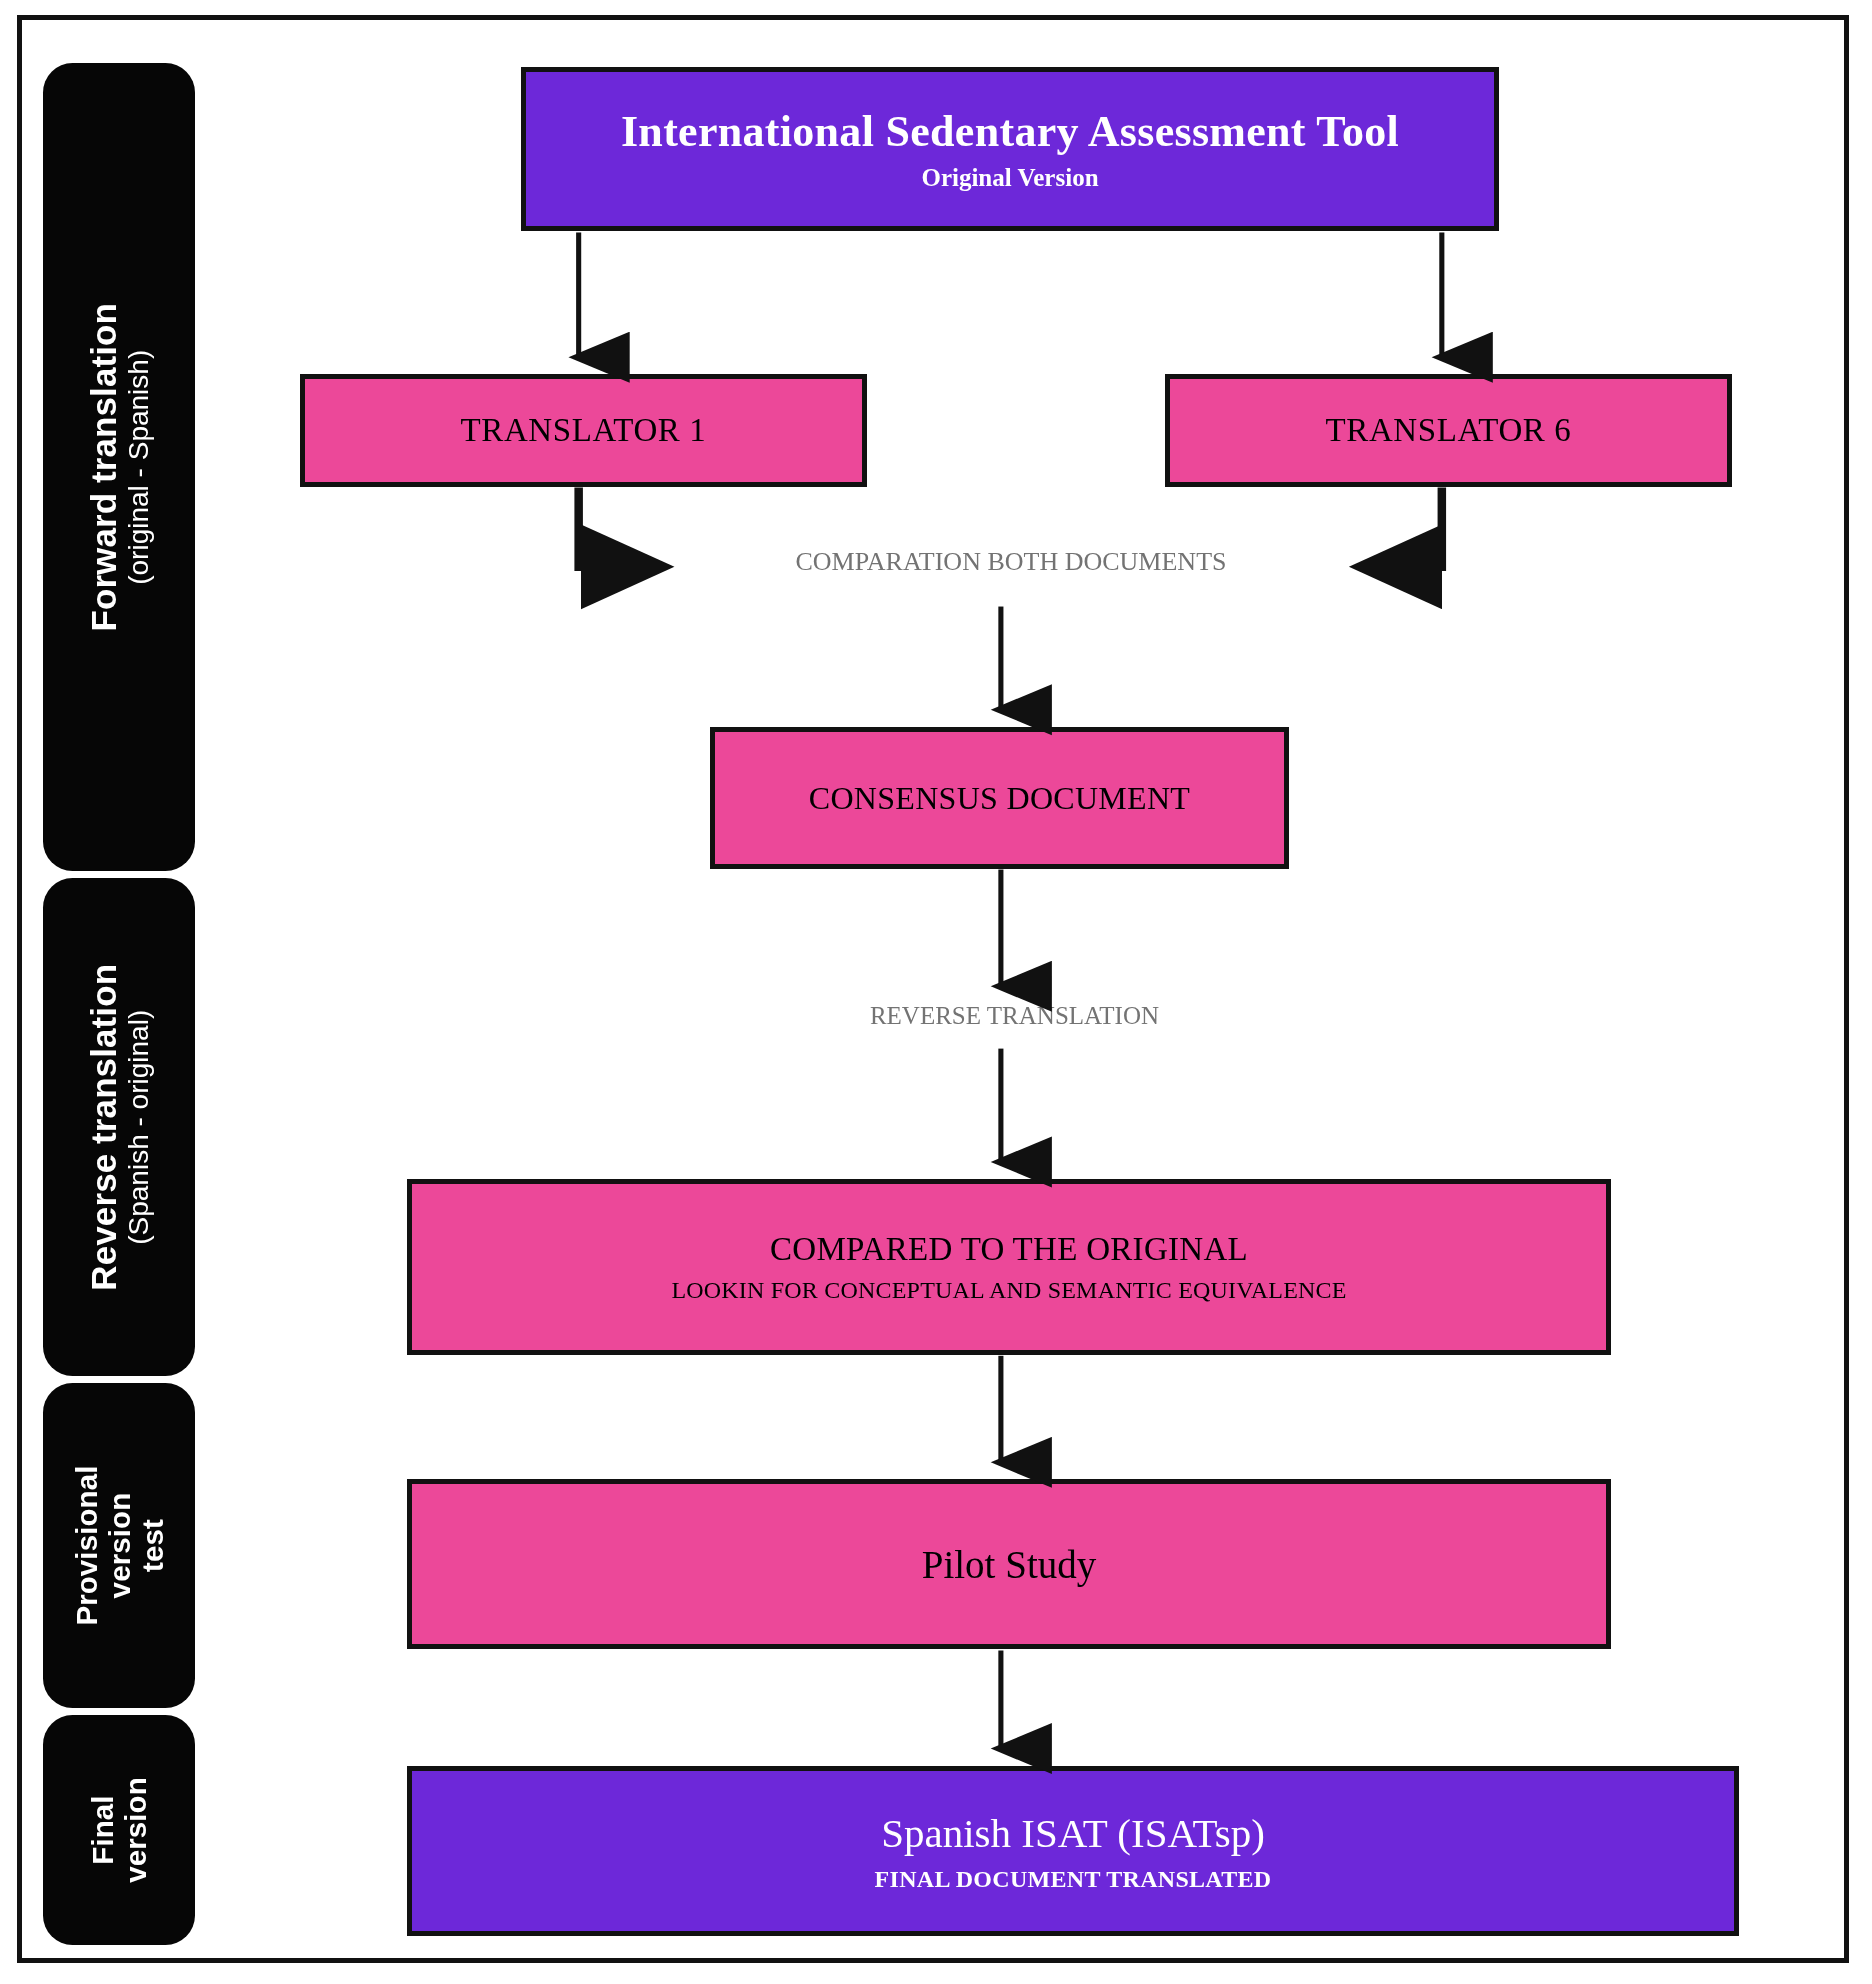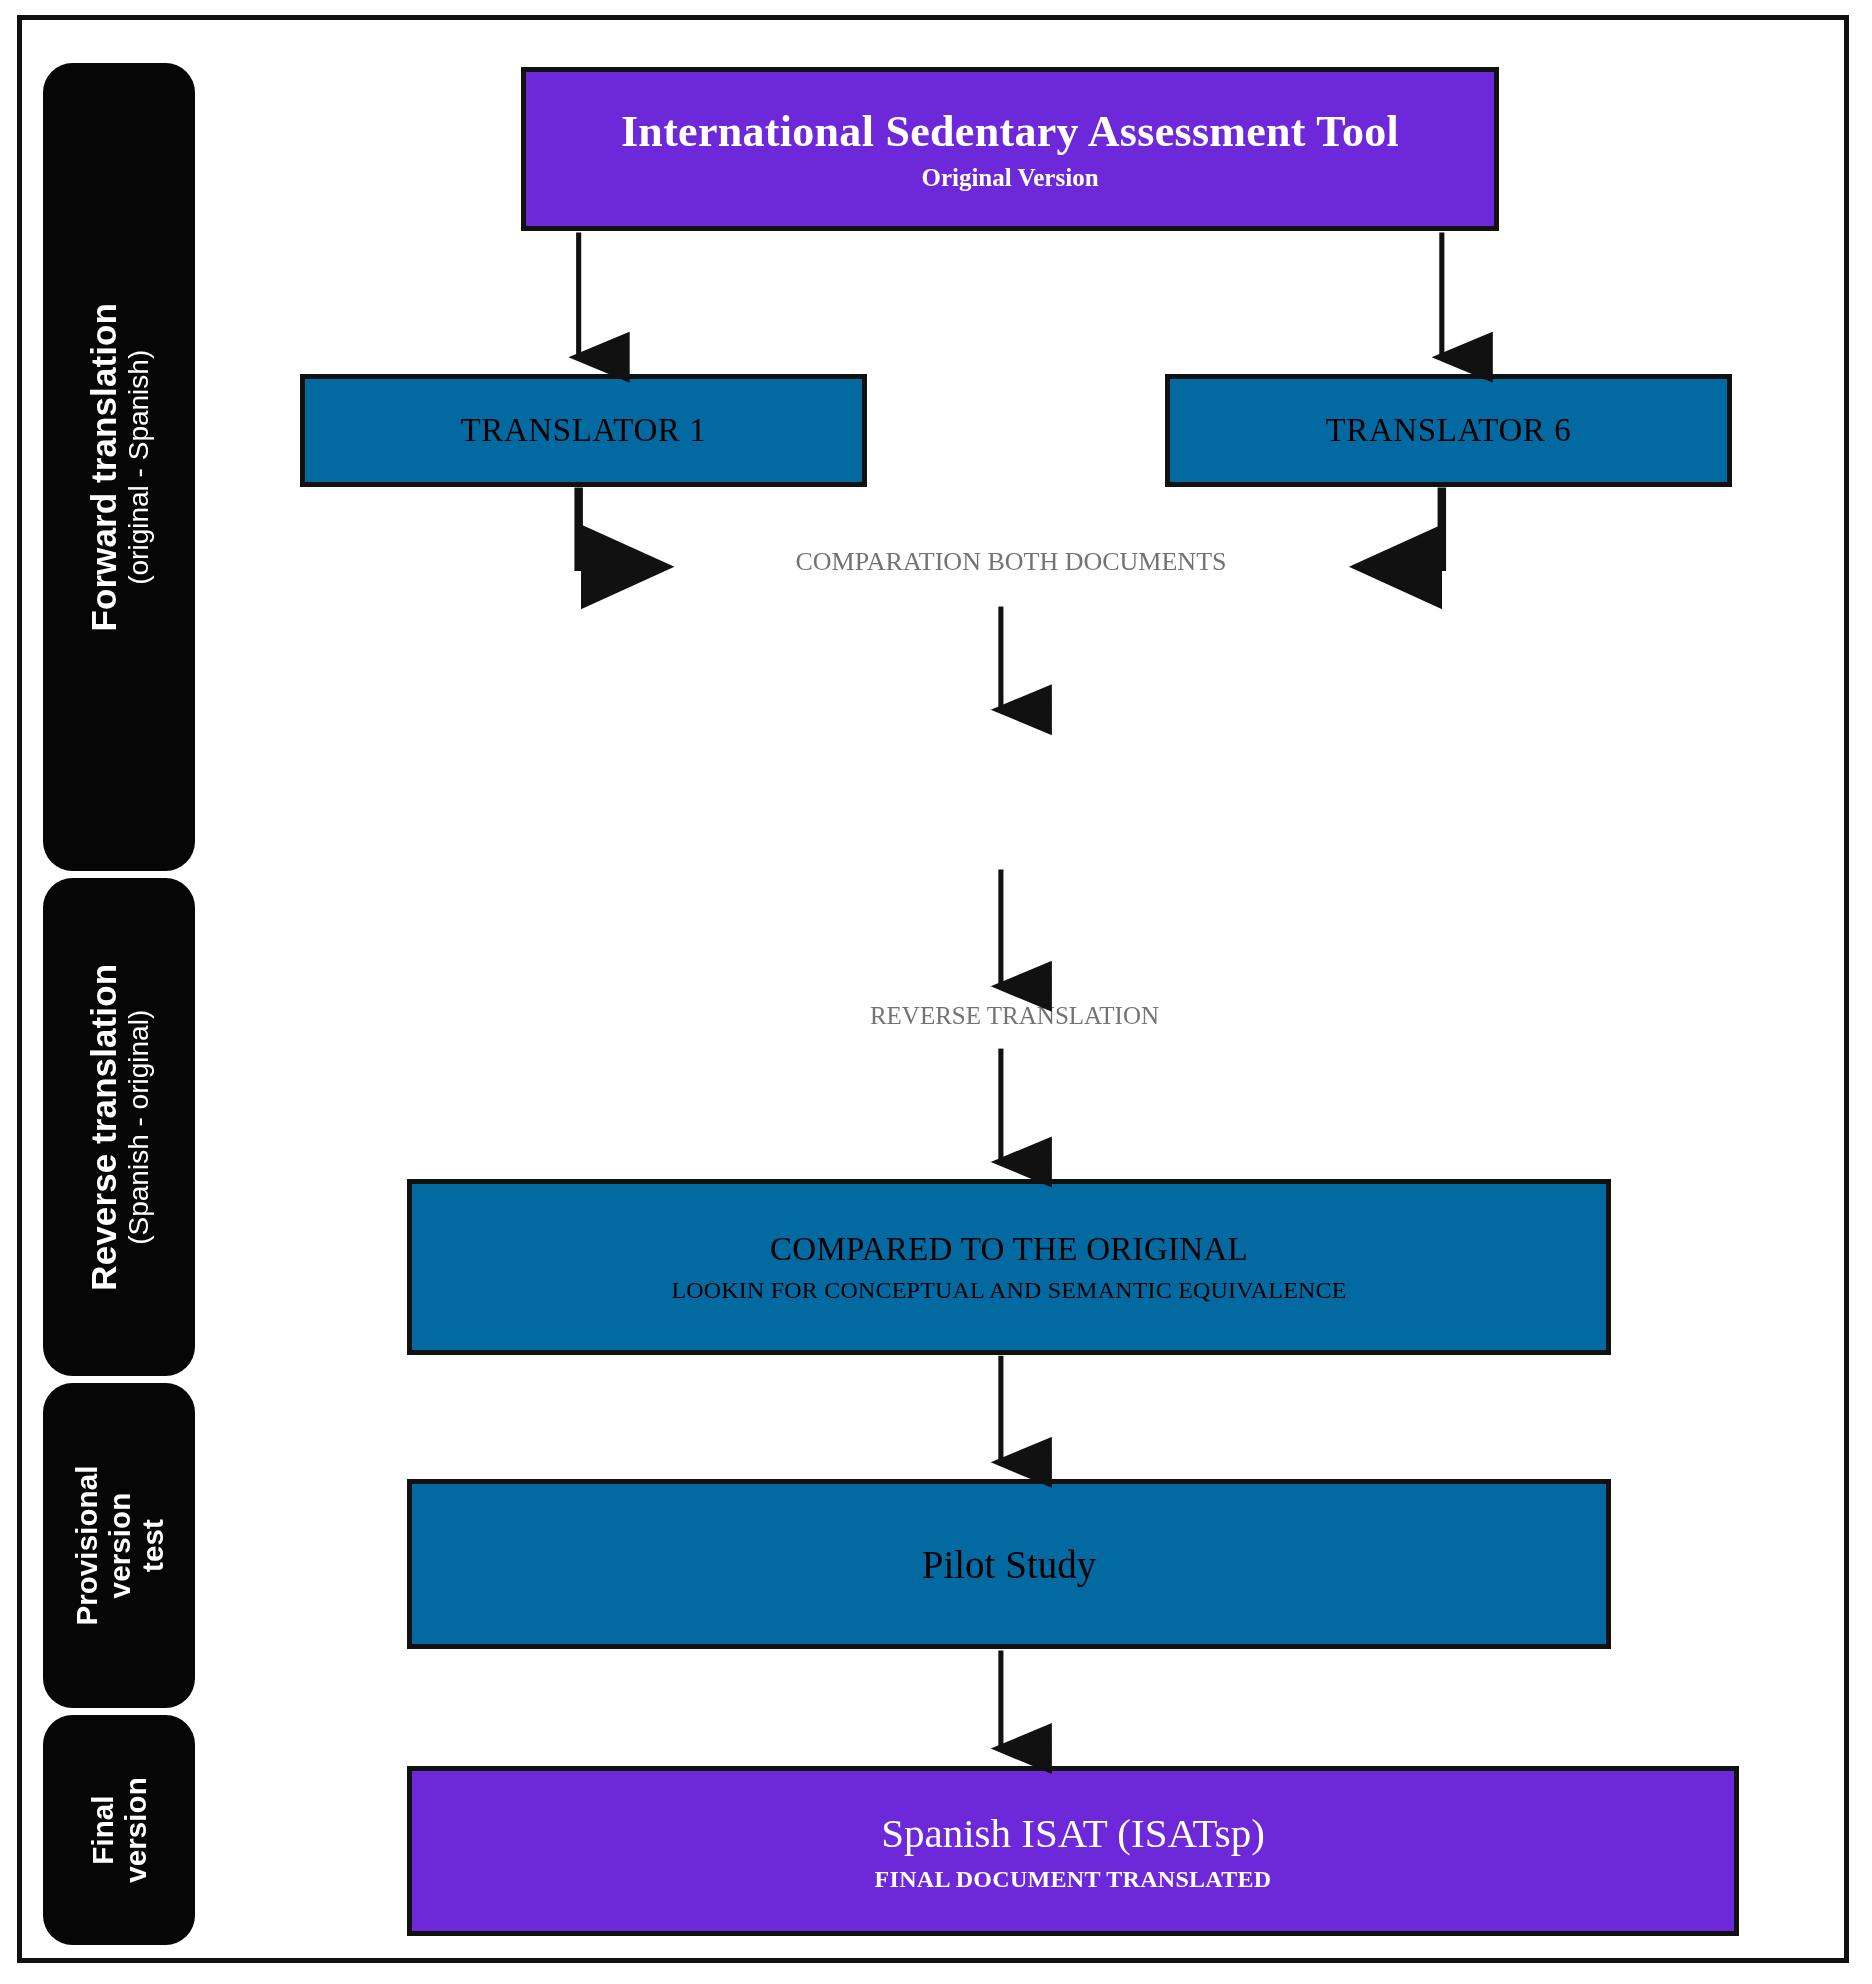--- a/index.html
+++ b/index.html
@@ -75,21 +75,21 @@
     width: 295px;
   }
   #rail-prov .stage-title  { font-size: 29.5px; }
   #rail-final .stage-title { font-size: 29.5px; }
 
   
   .node {
     position: absolute;
     box-sizing: border-box;
     border: 5.1px solid #111111;
-    background: #0369a1;
+    background: #ec4899;
     display: flex;
     flex-direction: column;
     align-items: center;
     justify-content: center;
     text-align: center;
   }
   .node.shaded {
     background: #6d28d9;
     color: #ffffff;
   }
@@ -181,20 +181,23 @@
   </div>
 
   <div class="node" id="node-t1">
     <span class="line1">TRANSLATOR 1</span>
   </div>
 
   <div class="node" id="node-t2">
     <span class="line1">TRANSLATOR 6</span>
   </div>
 
+  <div class="node" id="node-consensus">
+    <span class="line1">CONSENSUS DOCUMENT</span>
+  </div>
 
   <div class="node" id="node-compared">
     <span class="line1">COMPARED TO THE ORIGINAL</span>
     <span class="line2">LOOKIN FOR CONCEPTUAL AND SEMANTIC EQUIVALENCE</span>
   </div>
 
   <div class="node" id="node-pilot">
     <span class="line1">Pilot Study</span>
   </div>
 

